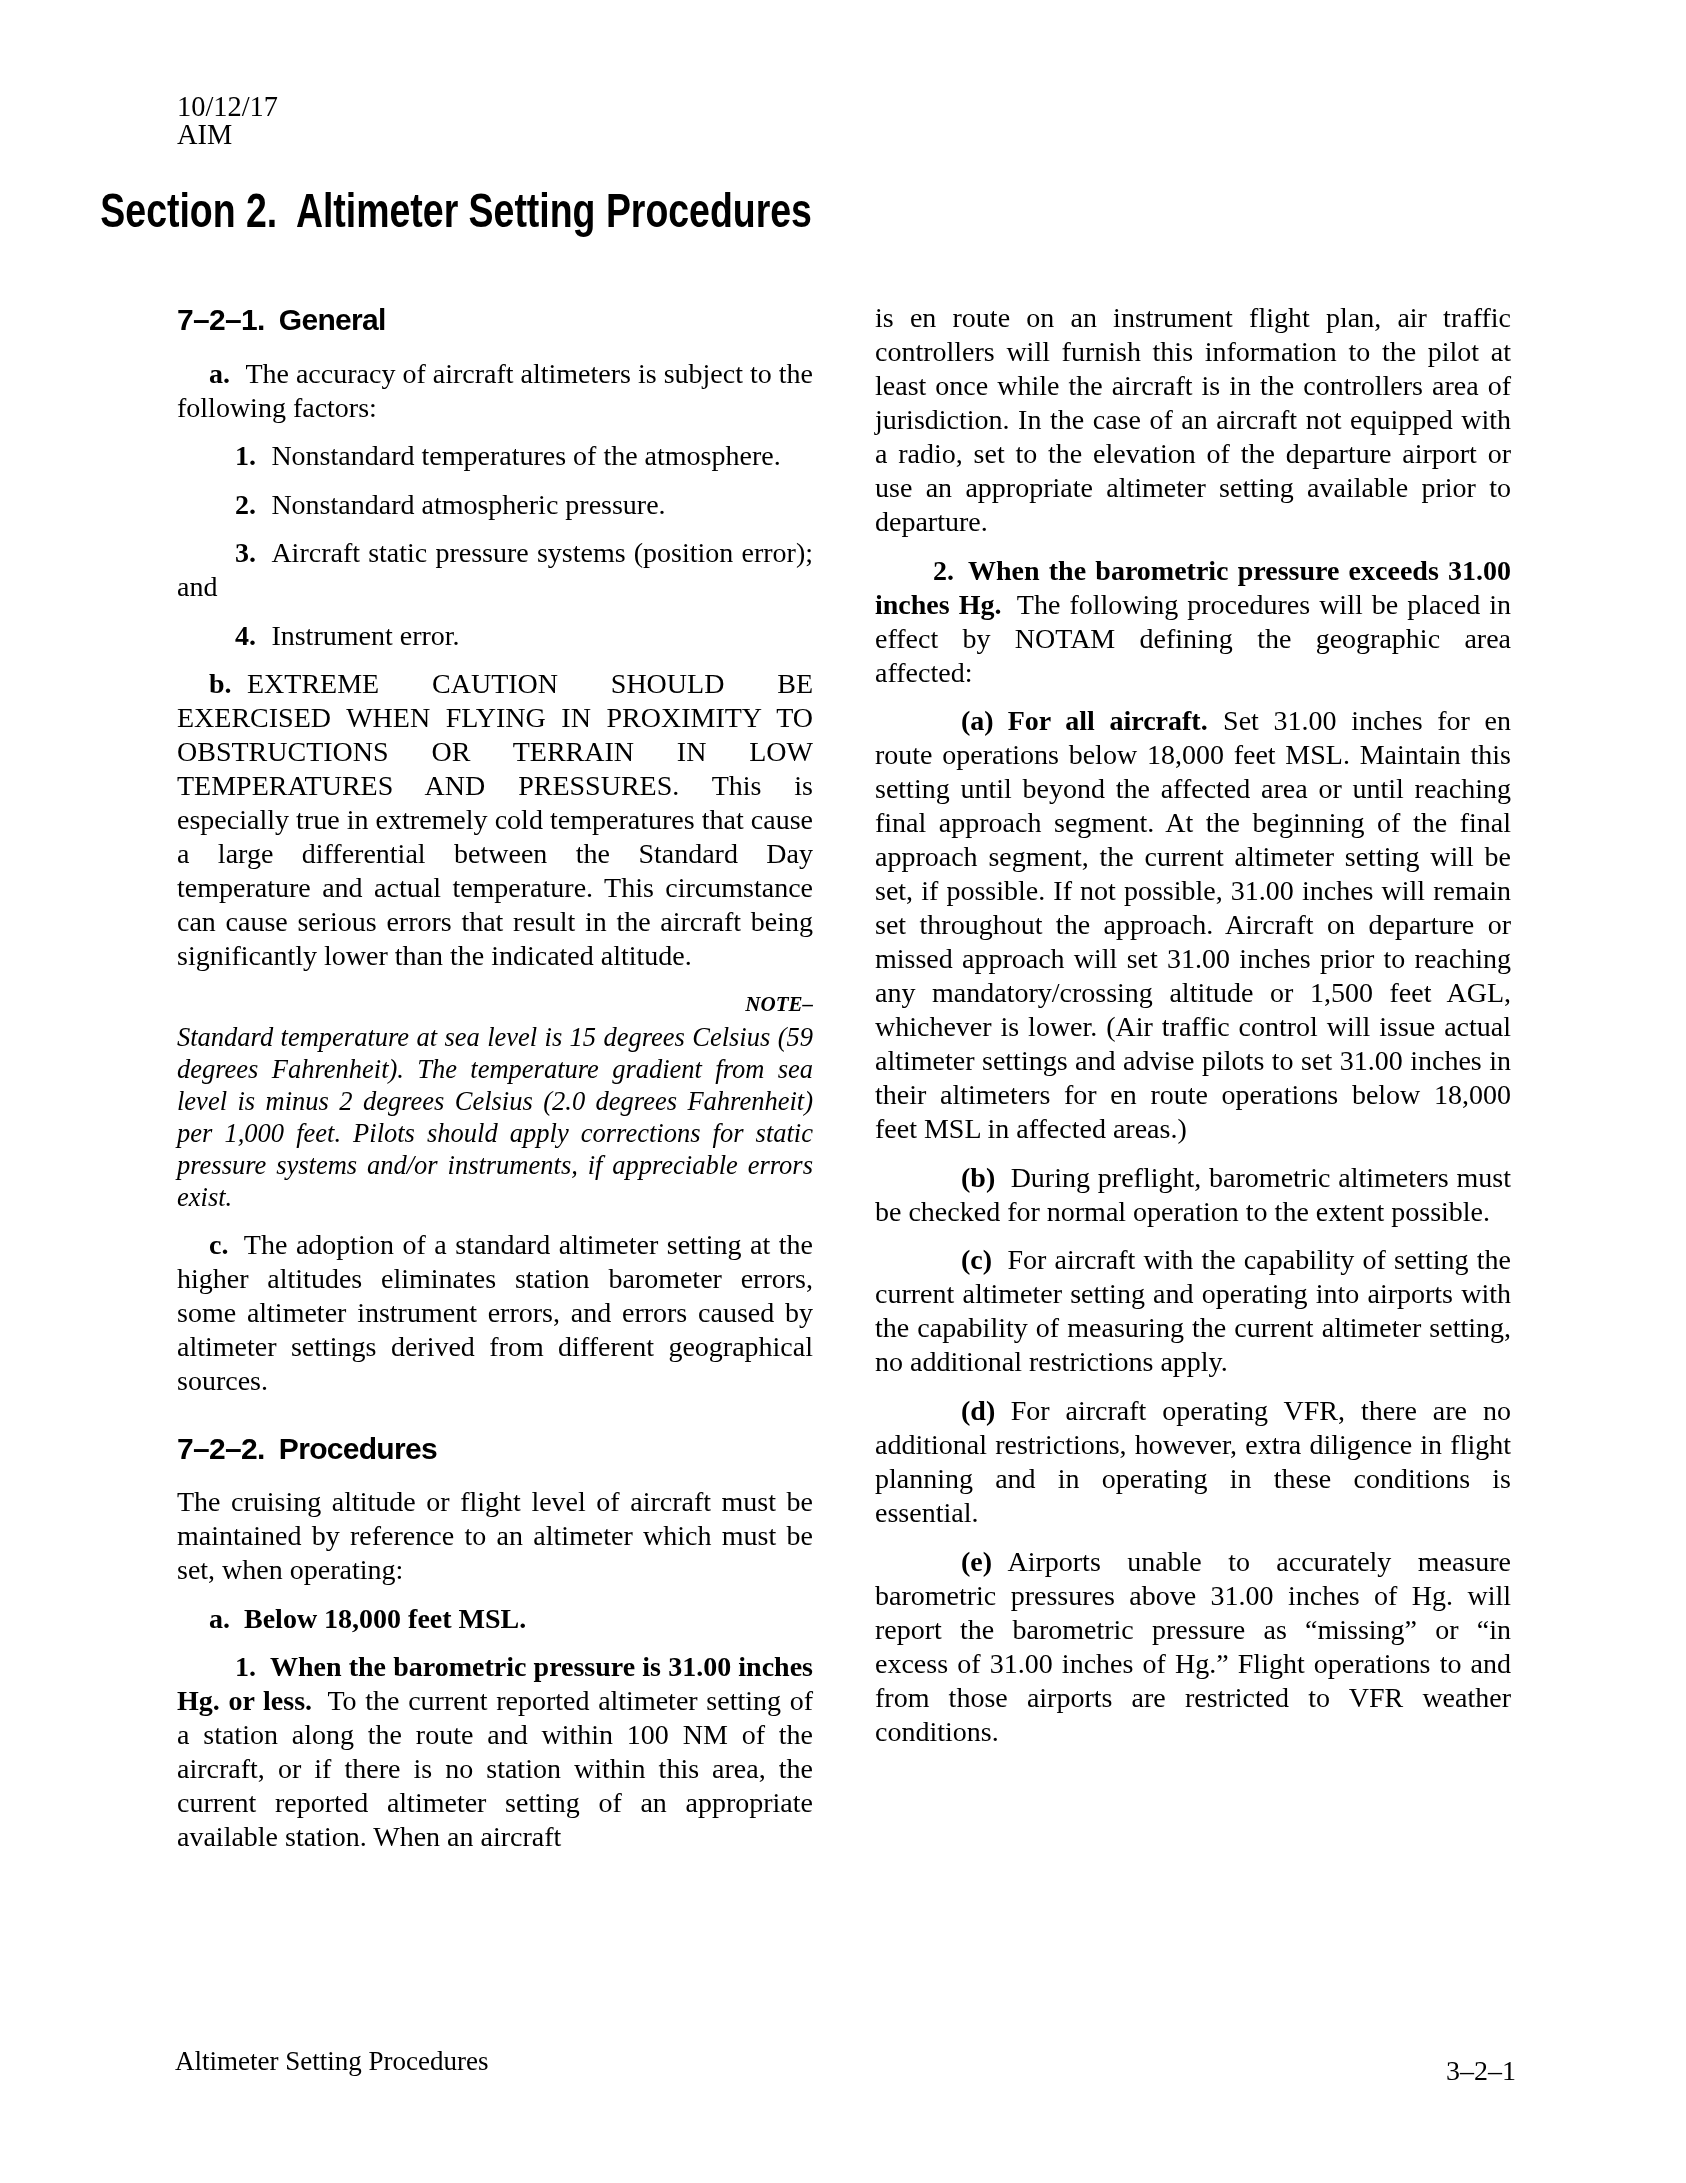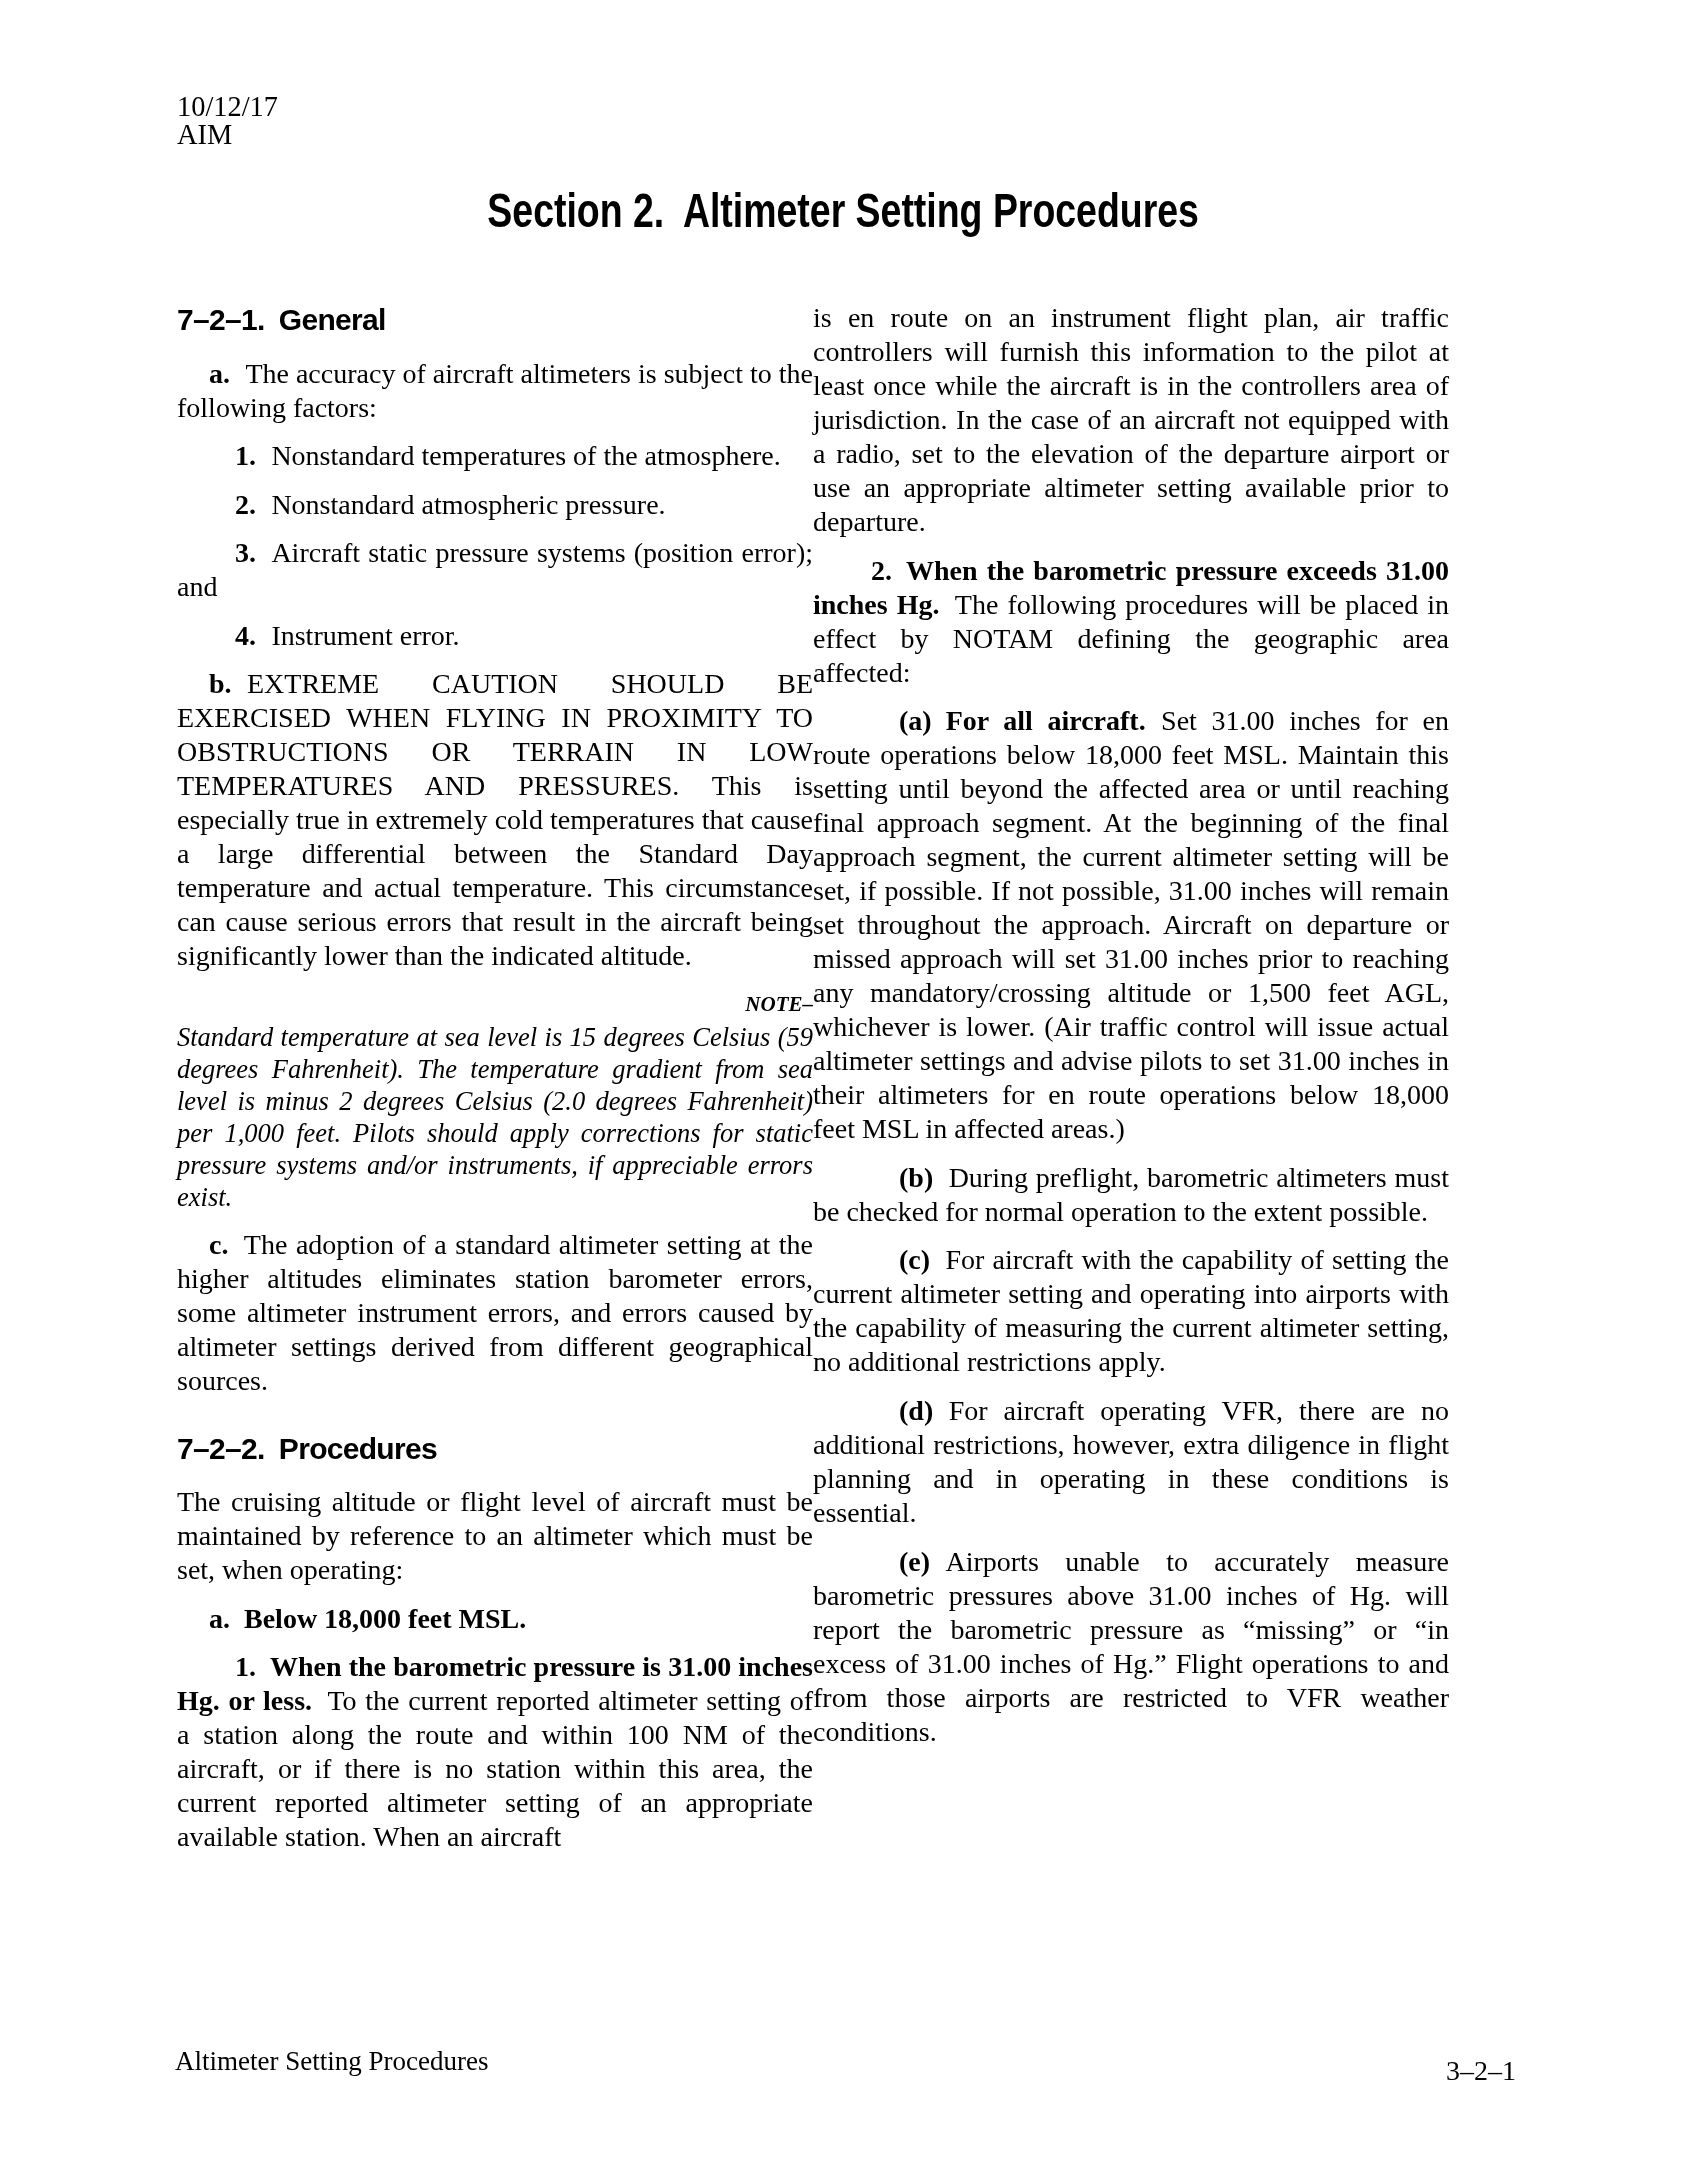--- a/index.html
+++ b/index.html
@@ -14,35 +14,34 @@
   .page { position: absolute; inset: 0; }
 
   .header {
     position: absolute; left: 177px; right: 174px; top: 93px;
     display: flex; justify-content: space-between; align-items: flex-start;
     font-size: 28.4px; line-height: 1; flex-direction: column;
   }
 
   .title-wrap {
     position: absolute; left: 0; top: 187px; width: 1687px;
-    text-align: center;
   }
   .title {
     display: inline-block;
     font-family: "Liberation Sans", sans-serif;
     font-weight: 700;
     font-size: 48px; line-height: 1;
     transform: scaleX(0.78);
     transform-origin: 50% 50%;
     white-space: nowrap;
   }
 
   .columns {
     position: absolute; left: 177px; top: 301px; width: 1334px;
-    display: flex; 
+    display: flex; gap: 62px;
   }
   .col {
     width: 636px;
     font-size: 28px; line-height: 34px;
     text-align: justify;
     hyphens: none;
   }
   .col p { margin: 0 0 14.6px 0; }
   .ind-a     { text-indent: 32px; }
   .ind-num   { text-indent: 58px; }

